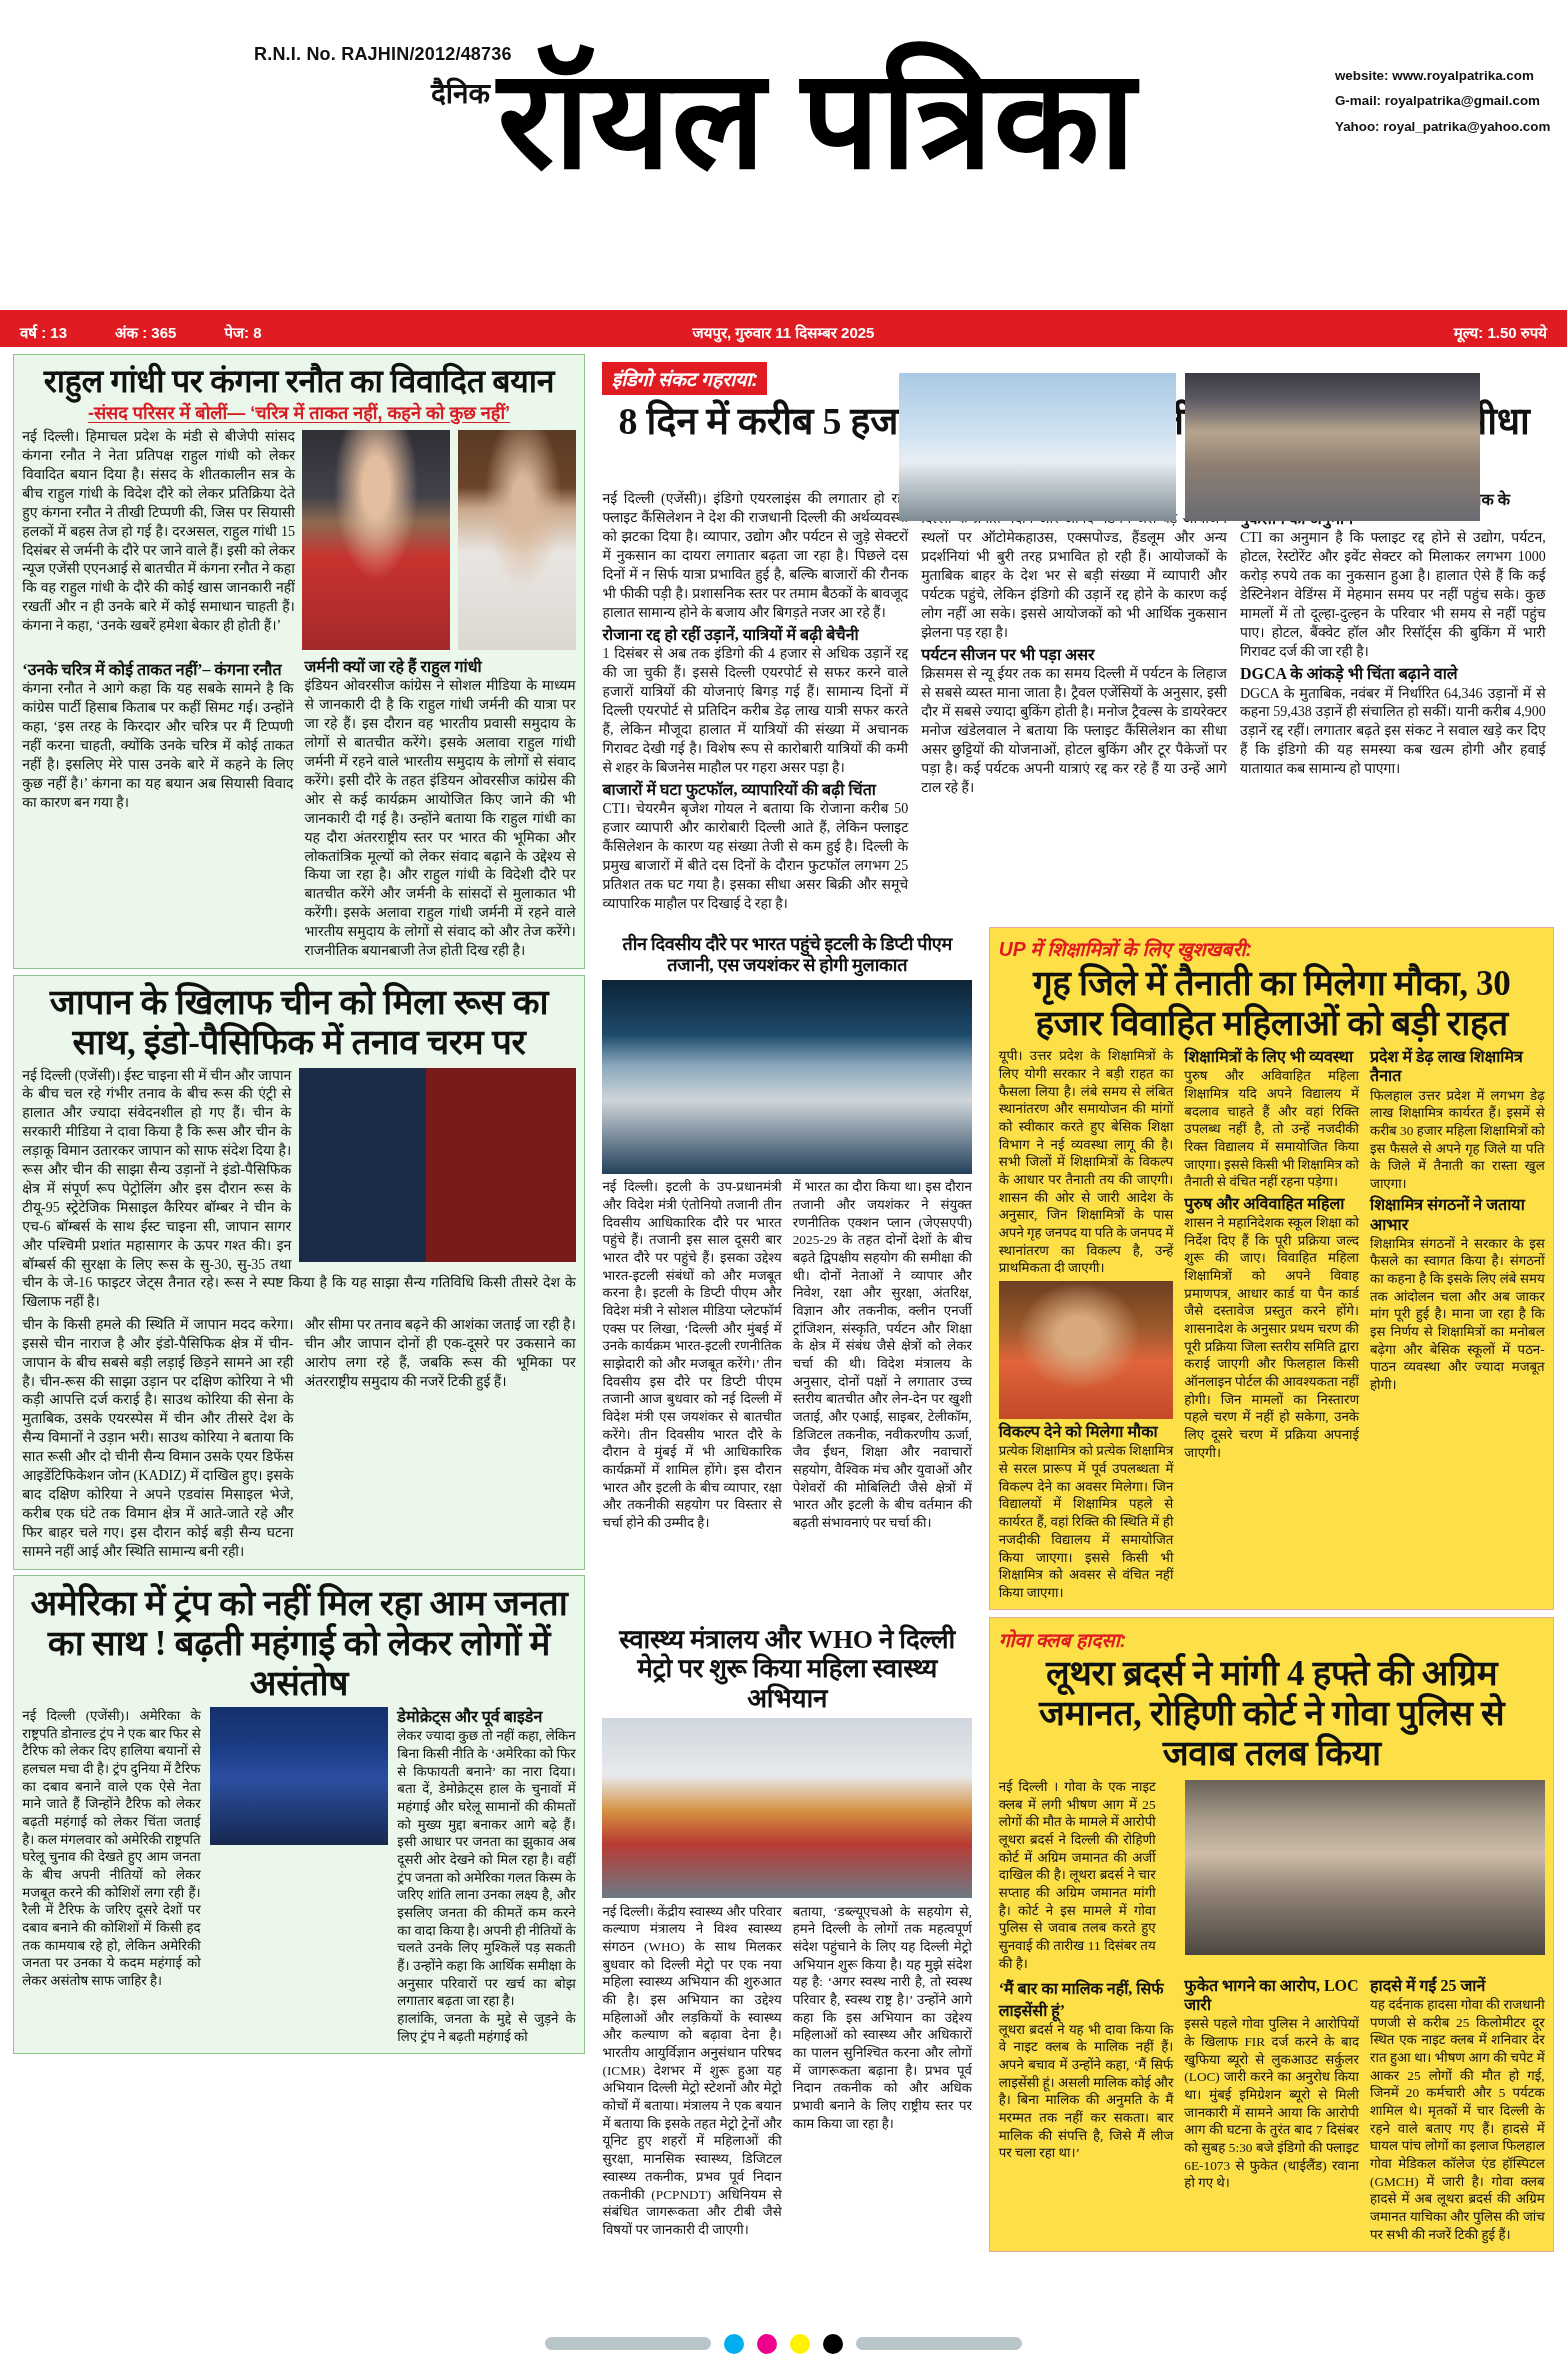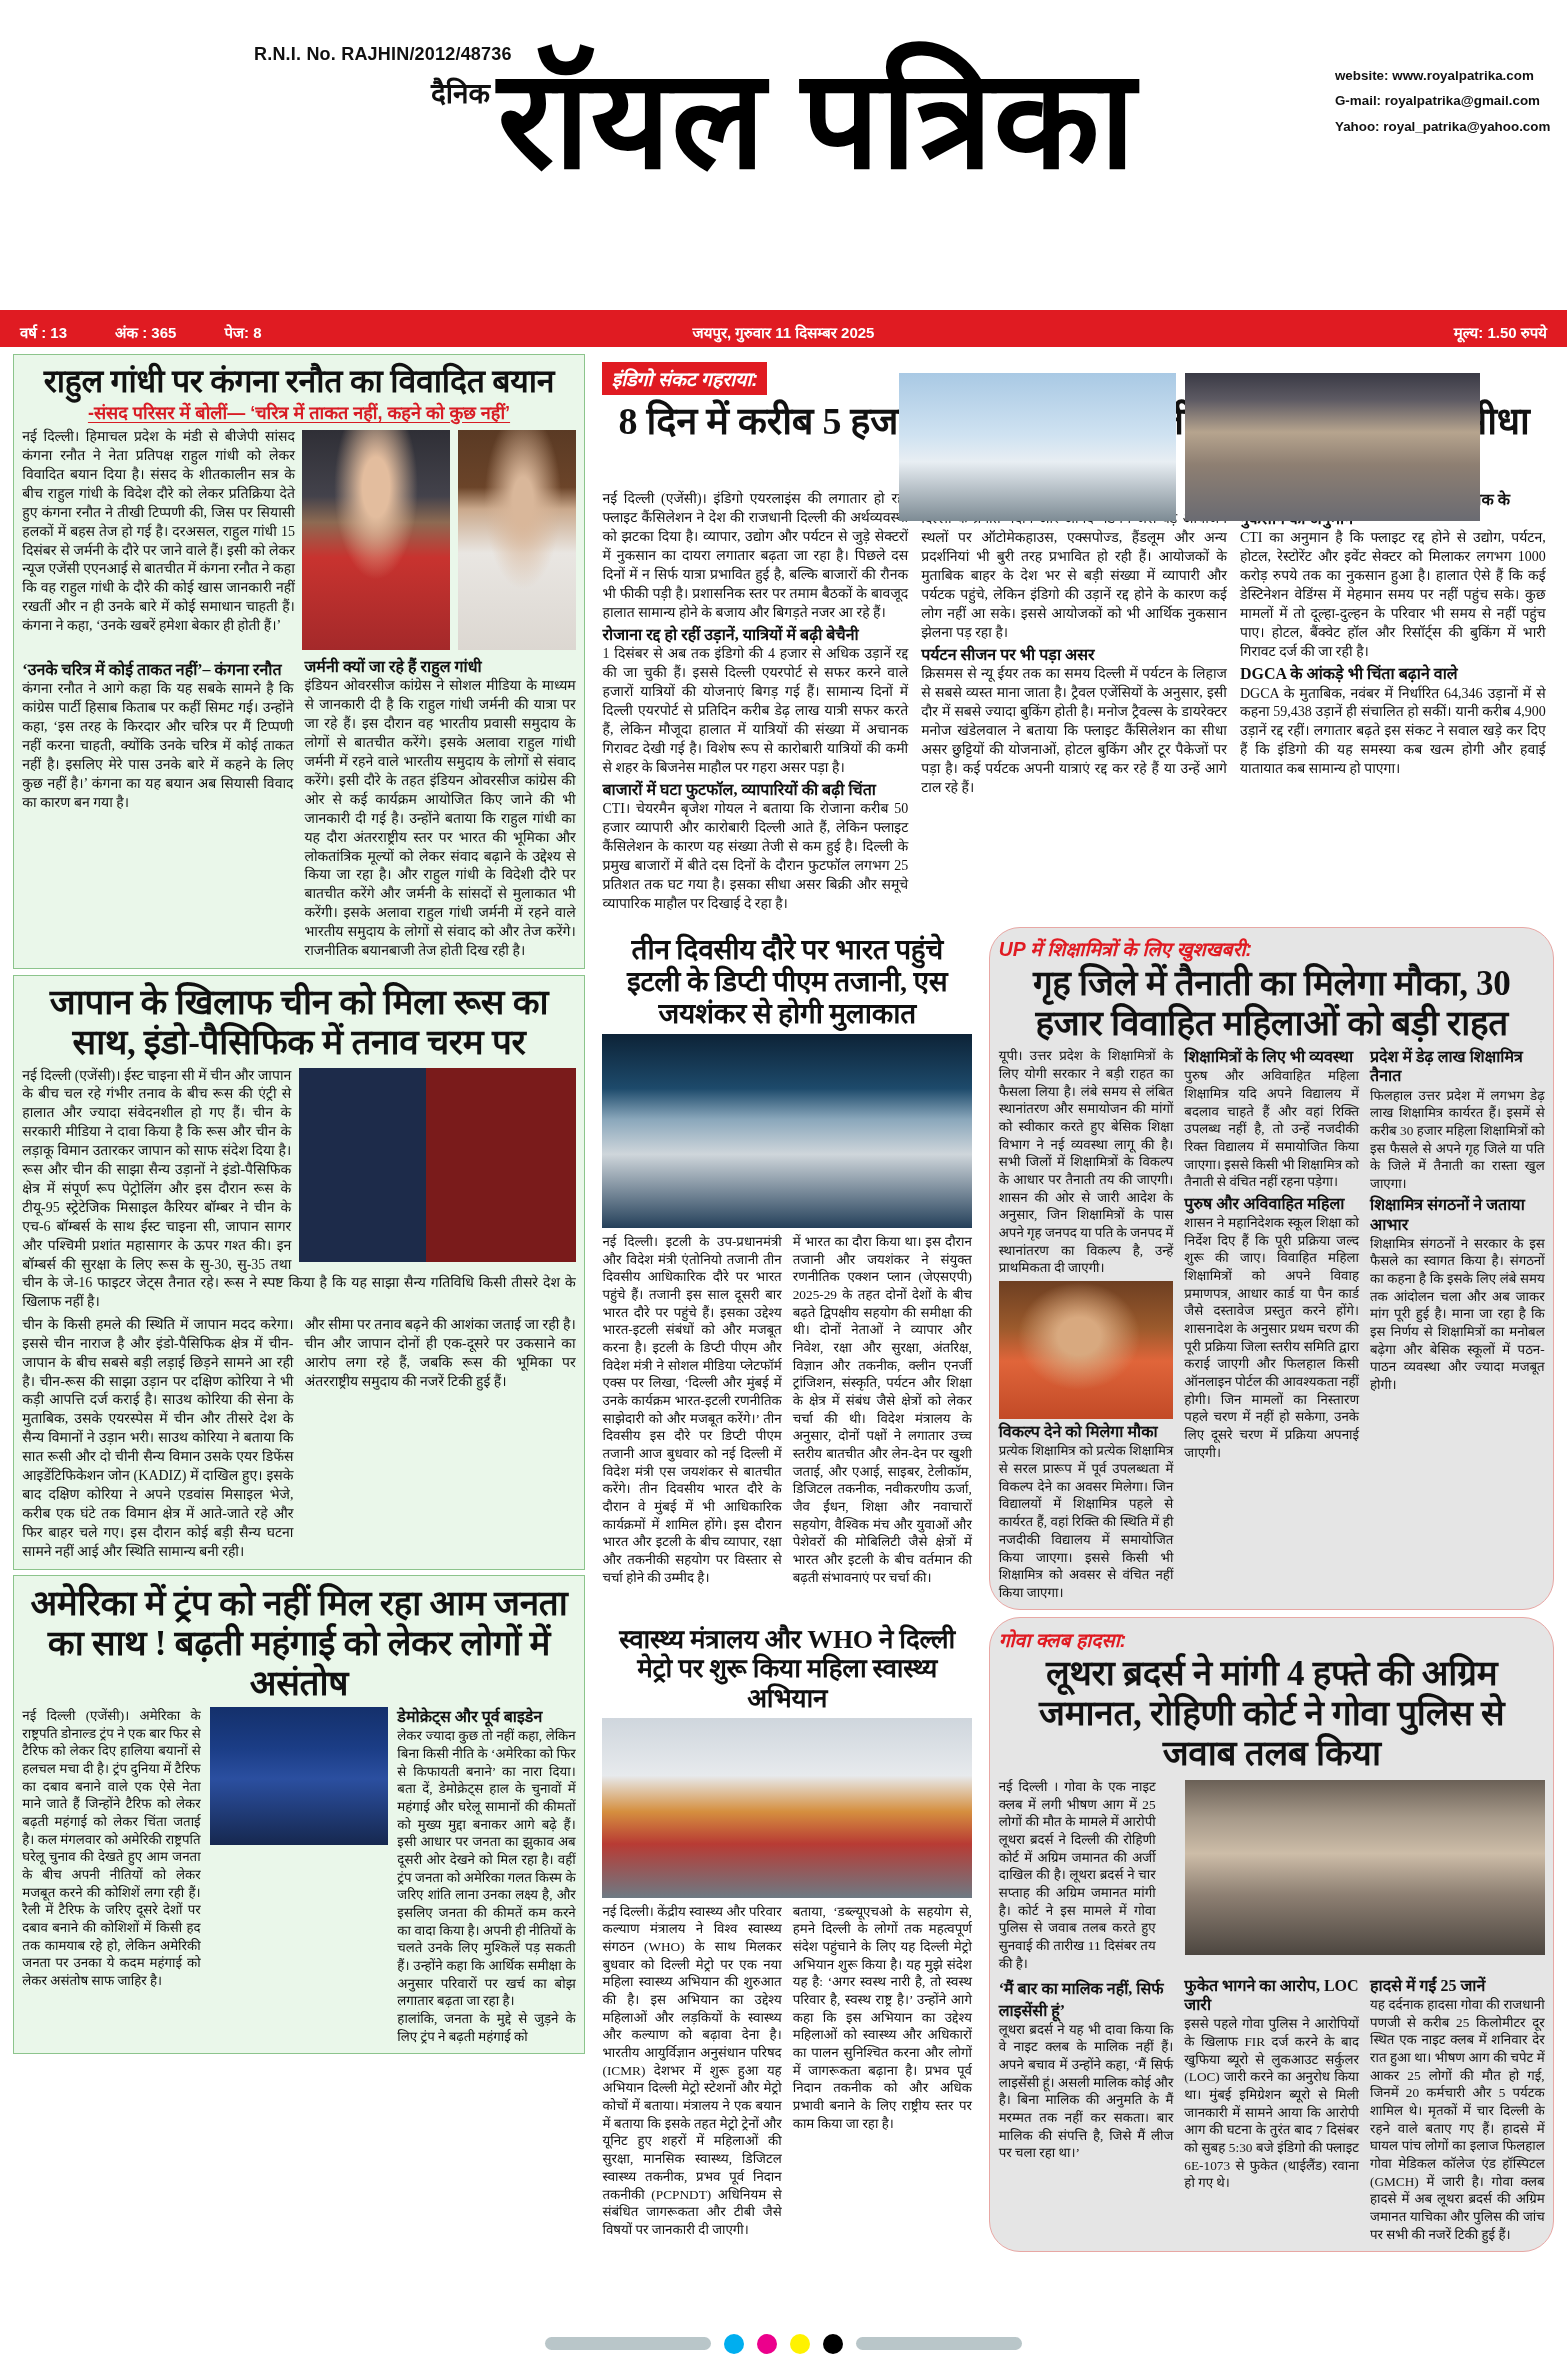--- a/index.html
+++ b/index.html
@@ -62,21 +62,21 @@
     padding:7.4px 13px 0 13px;
     display:flex; gap:9.2px;
     height:2012px;
   }
   .col-left { width:572px; flex:0 0 572px; }
   .col-main { flex:1 1 auto; }
 
   
   .box { border:0.9px solid #9cc79c; padding:7.4px 8.3px; }
   .box-green { background:#eaf7ea; border-color:#8cc48c; }
-  .box-pink  { background:#e5e5e5; border-color:#e8a7a4;border-radius:31px; }
+  .box-pink  { background:#fde047; border-color:#e8a7a4; }
   .box-white { background:#fff; border:none; }
 
   .kicker {
     display:inline-block;
     background:#e01b22; color:#fff;
     font-weight:700; font-style:italic;
     font-size:19.4px; padding:2.8px 9.2px 3.7px 9.2px;
     margin-bottom:4.6px;
   }
   .kicker-plain {
@@ -255,21 +255,21 @@
 
     <div style="display:flex;gap:9.2px;margin:-554px 0 0 0;position:relative;height:0;">
       <div class="photo ph-plane" style="position:relative;left:305px;top:0px;width:277px;height:148px;"></div>
       <div class="photo ph-airport" style="position:relative;left:305px;width:295px;height:148px;"></div>
     </div>
     <div style="height:554px;"></div>
 
     <div style="display:flex;gap:9.2px;">
 
       <div class="box box-white" style="width:386px;flex:0 0 386px;">
-        <h1 class="hl" style="font-size:28px;">तीन दिवसीय दौरे पर भारत पहुंचे इटली के डिप्टी पीएम तजानी, एस जयशंकर से होगी मुलाकात</h1>
+        <h1 class="hl" style="font-size:18px;">तीन दिवसीय दौरे पर भारत पहुंचे इटली के डिप्टी पीएम तजानी, एस जयशंकर से होगी मुलाकात</h1>
         <div class="photo ph-italy" style="width:100%;height:194px;margin:4.6px 0 4.6px 0;"></div>
         <div class="cols2 flow">
           <div class="body-txt sm">नई दिल्ली। इटली के उप-प्रधानमंत्री और विदेश मंत्री एंतोनियो तजानी तीन दिवसीय आधिकारिक दौरे पर भारत पहुंचे हैं। तजानी इस साल दूसरी बार भारत दौरे पर पहुंचे हैं। इसका उद्देश्य भारत-इटली संबंधों को और मजबूत करना है। इटली के डिप्टी पीएम और विदेश मंत्री ने सोशल मीडिया प्लेटफॉर्म एक्स पर लिखा, ‘दिल्ली और मुंबई में उनके कार्यक्रम भारत-इटली रणनीतिक साझेदारी को और मजबूत करेंगे।’ तीन दिवसीय इस दौरे पर डिप्टी पीएम तजानी आज बुधवार को नई दिल्ली में विदेश मंत्री एस जयशंकर से बातचीत करेंगे। तीन दिवसीय भारत दौरे के दौरान वे मुंबई में भी आधिकारिक कार्यक्रमों में शामिल होंगे। इस दौरान भारत और इटली के बीच व्यापार, रक्षा और तकनीकी सहयोग पर विस्तार से चर्चा होने की उम्मीद है।</div>
           <div class="body-txt sm">में भारत का दौरा किया था। इस दौरान तजानी और जयशंकर ने संयुक्त रणनीतिक एक्शन प्लान (जेएसएपी) 2025-29 के तहत दोनों देशों के बीच बढ़ते द्विपक्षीय सहयोग की समीक्षा की थी। दोनों नेताओं ने व्यापार और निवेश, रक्षा और सुरक्षा, अंतरिक्ष, विज्ञान और तकनीक, क्लीन एनर्जी ट्रांजिशन, संस्कृति, पर्यटन और शिक्षा के क्षेत्र में संबंध जैसे क्षेत्रों को लेकर चर्चा की थी। विदेश मंत्रालय के अनुसार, दोनों पक्षों ने लगातार उच्च स्तरीय बातचीत और लेन-देन पर खुशी जताई, और एआई, साइबर, टेलीकॉम, डिजिटल तकनीक, नवीकरणीय ऊर्जा, जैव ईंधन, शिक्षा और नवाचारों सहयोग, वैश्विक मंच और युवाओं और पेशेवरों की मोबिलिटी जैसे क्षेत्रों में भारत और इटली के बीच वर्तमान की बढ़ती संभावनाएं पर चर्चा की।</div>
         </div>
       </div>
 
       <div class="box box-pink" style="flex:1 1 auto;">
         <div class="kicker-plain">UP में शिक्षामित्रों के लिए खुशखबरी:</div>
         <h1 class="hl hl-lg">गृह जिले में तैनाती का मिलेगा मौका, 30 हजार विवाहित महिलाओं को बड़ी राहत</h1>

